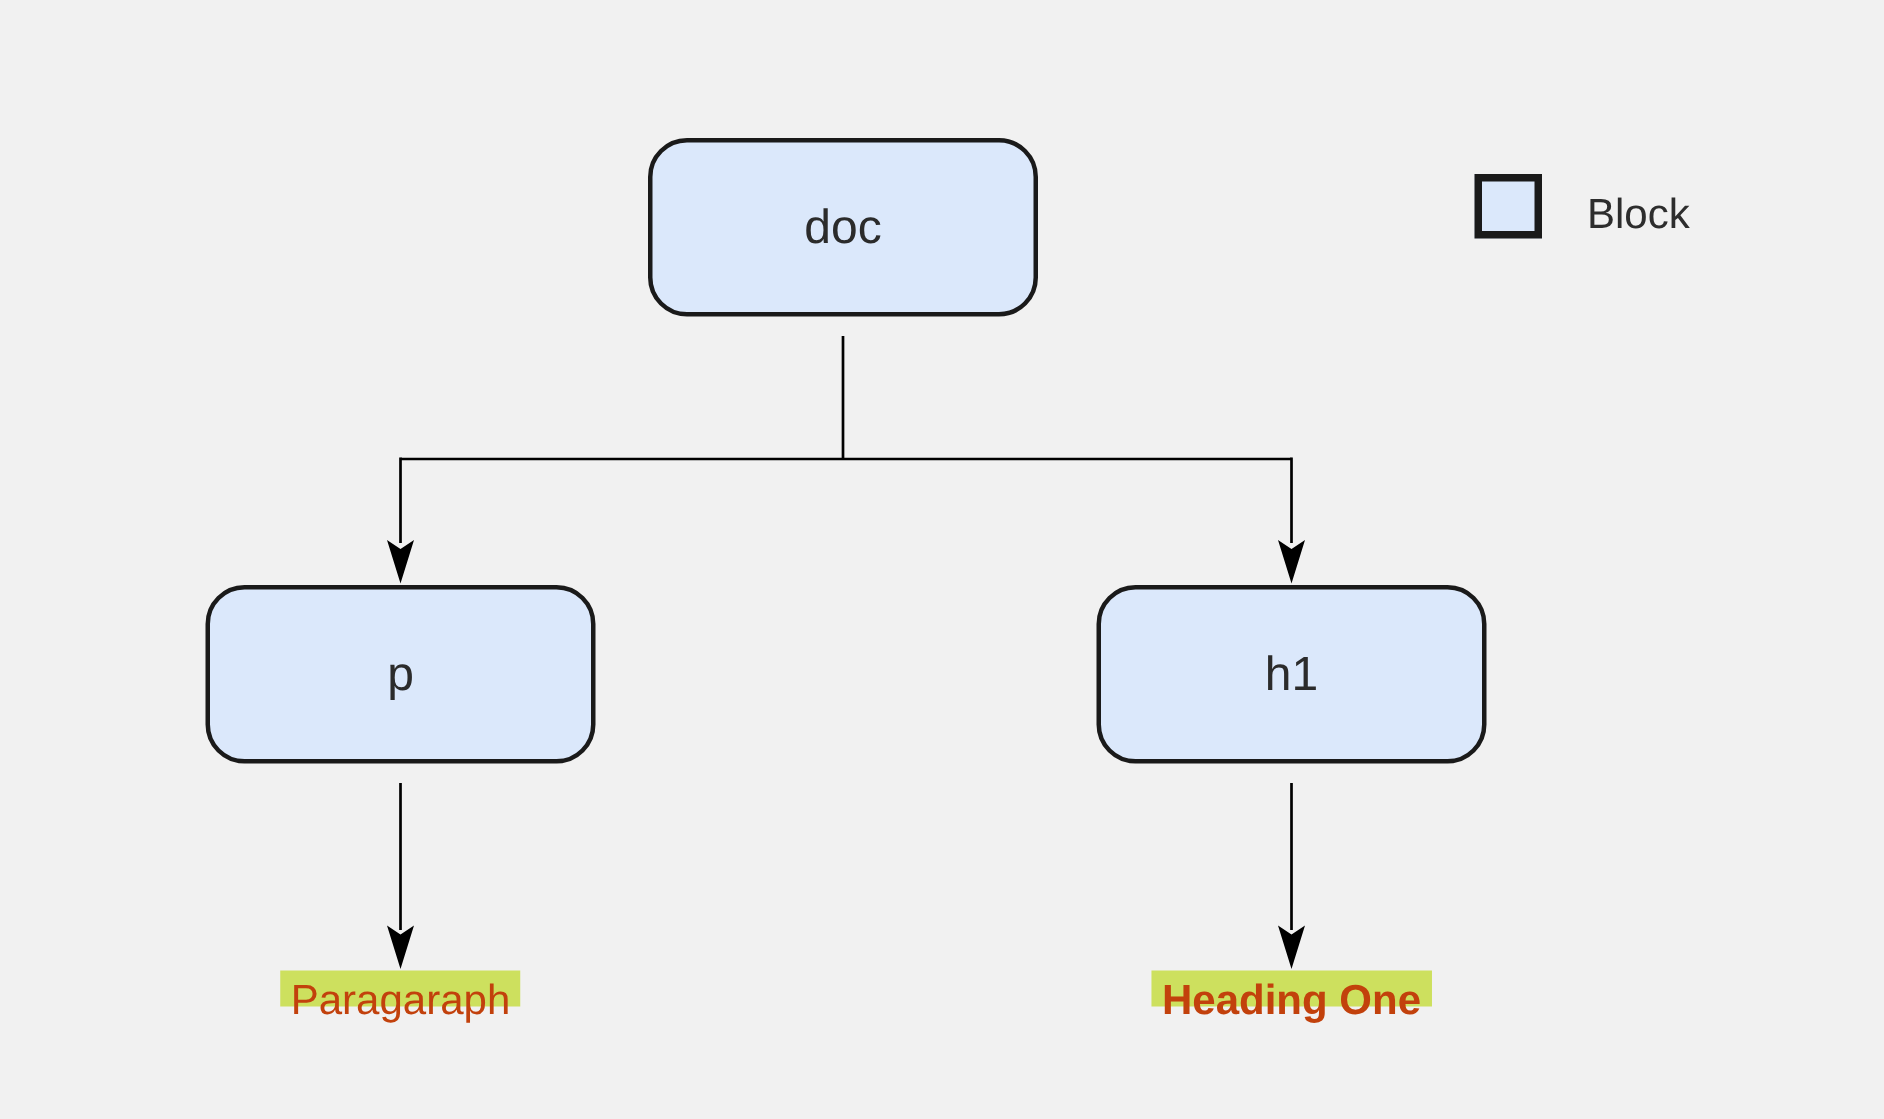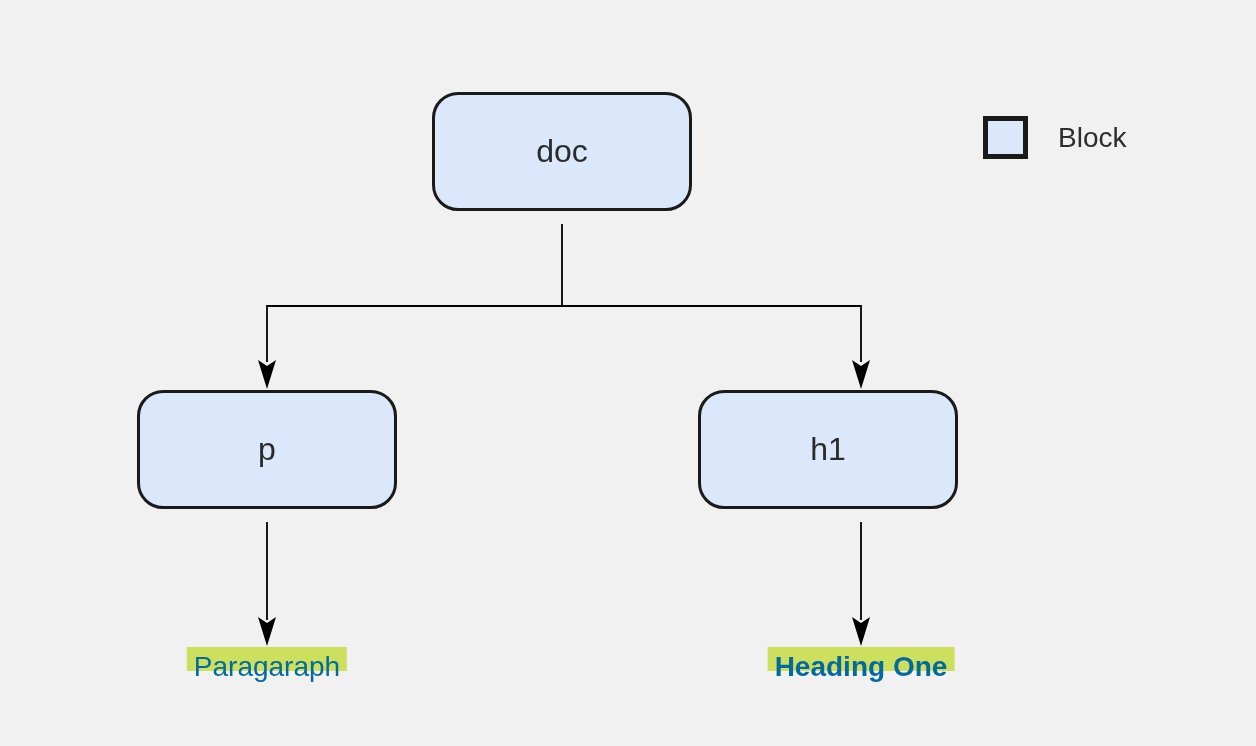--- a/index.html
+++ b/index.html
@@ -30,43 +30,43 @@
     border: 3px solid #1a1a1a;
     border-radius: 26px;
     display: flex;
     align-items: center;
     justify-content: center;
     font-size: 32px;
     color: #2b2b2b;
   }
   .node-doc { left: 432px; top: 92px; }
   .node-p   { left: 137px; top: 390px; }
-  .node-h1  { left: 698px; top: 390px; }
+  .node-h1  { left: 731px; top: 390px; }
   .leaf-label {
     position: absolute;
     top: 647px;
     height: 24px;
     background: #cde05e;
-    color: #0369a1;
+    color: #c2410c;
     font-size: 28px;
     line-height: 40px;
     padding: 0 7px;
     white-space: nowrap;
     transform: translateX(-50%);
   }
   .leaf-paragraph  { left: 267px; }
   .leaf-heading    { left: 861px; }
   .legend {
     position: absolute;
     left: 983px;
     top: 116px;
   }
   .legend-row {
     display: flex;
-    align-items: center;
+    align-items: flex-end;
     margin-bottom: 32px;
   }
   .legend-swatch {
     width: 45px;
     height: 43px;
     border: 5px solid #1a1a1a;
     margin-right: 30px;
     flex: 0 0 auto;
   }
   .legend-label {

